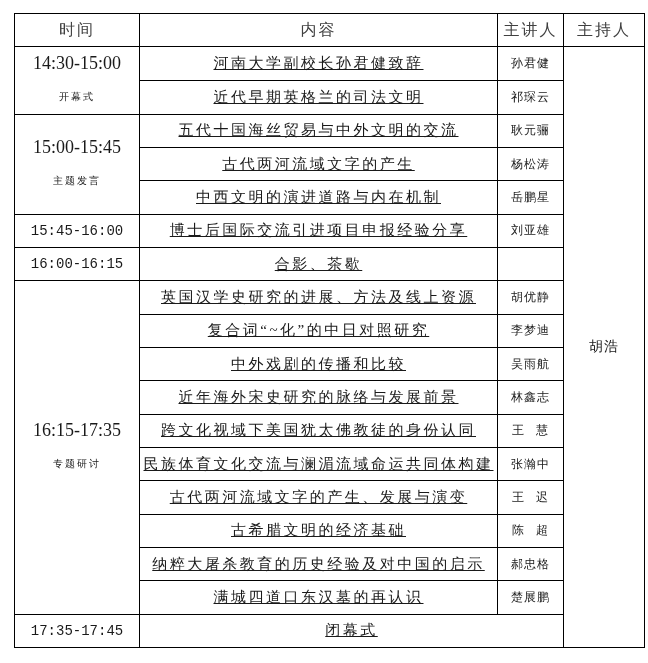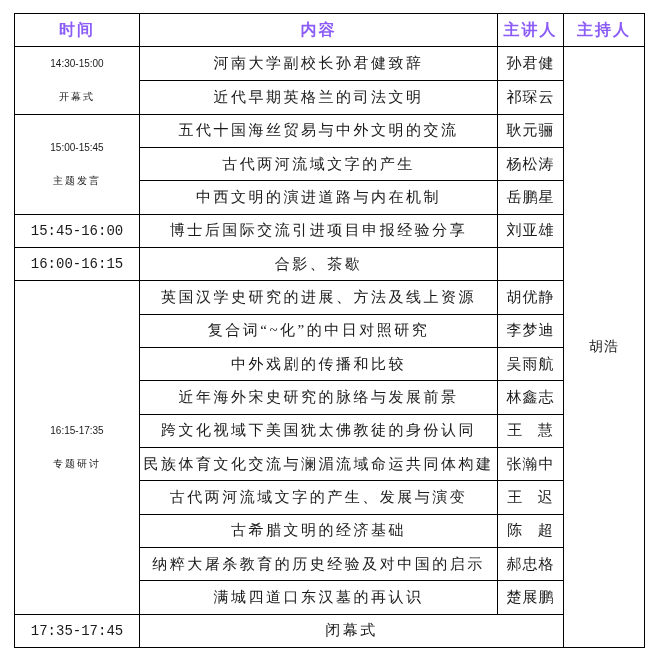--- a/index.html
+++ b/index.html
@@ -33,47 +33,48 @@
     border: 1.5px solid #000000;
     padding: 0 2px;
     text-align: center;
     vertical-align: middle;
     overflow: hidden;
     white-space: nowrap;
   }
   table.schedule tr { height: 33px; }
   th.hdr {
     font-size: 16px;
-    font-weight: bold;
+    font-weight: normal;
     letter-spacing: 2px;
-    color: #8b5cf6;
+    color: #404040;
   }
   td.time-cell {
     font-family: "Liberation Mono", "DejaVu Sans Mono", monospace;
     font-size: 14px;
     letter-spacing: 0px;
   }
   td.time-cell .time-line {
-    font-family: Liberation Sans, sans-serif;
-    font-size: 10px;
+    font-family: Liberation Serif, serif;
+    font-size: 18px;
     line-height: 33px;
   }
   td.time-cell .label-line {
     font-family: "Liberation Serif", "DejaVu Serif", serif;
     font-size: 10px;
     letter-spacing: 2px;
     line-height: 33px;
   }
   td.valign-top { vertical-align: top; padding-top: 2px; }
   td.content-cell {
     font-size: 15px;
     letter-spacing: 2.5px;
+    text-decoration: underline;
   }
   td.speaker-cell {
-    font-size: 15px;
+    font-size: 12px;
     letter-spacing: 1px;
   }
   td.speaker-cell .name {
     display: inline-block;
     min-width: 3.1em;
     text-align: center;
     text-align-last: justify;
   }
   td.host-cell {
     font-size: 14px;

